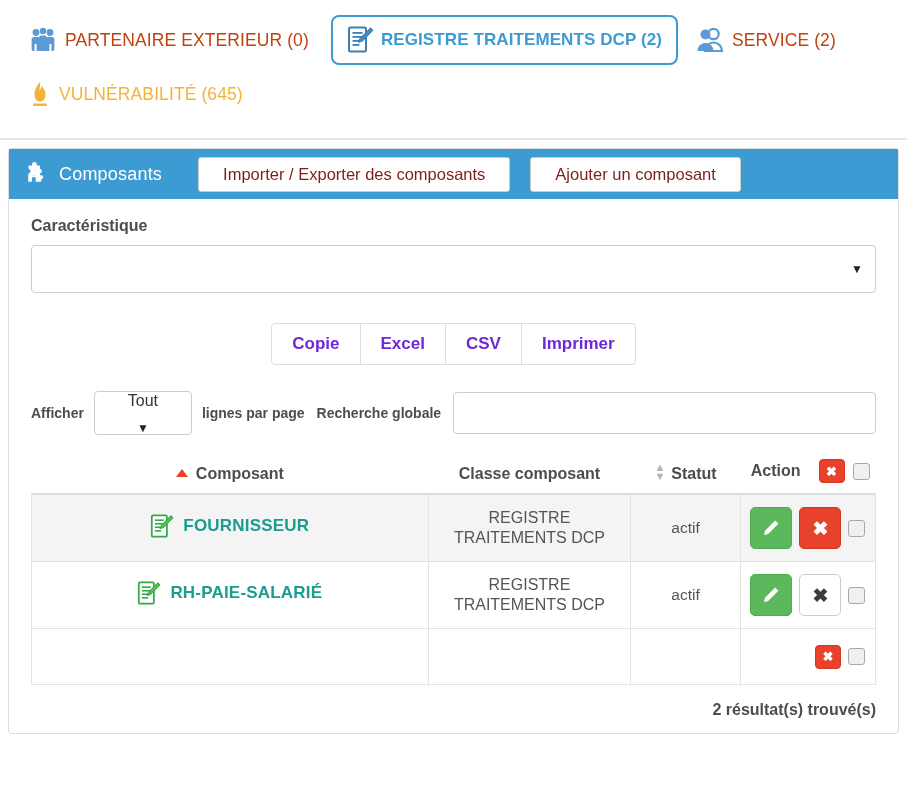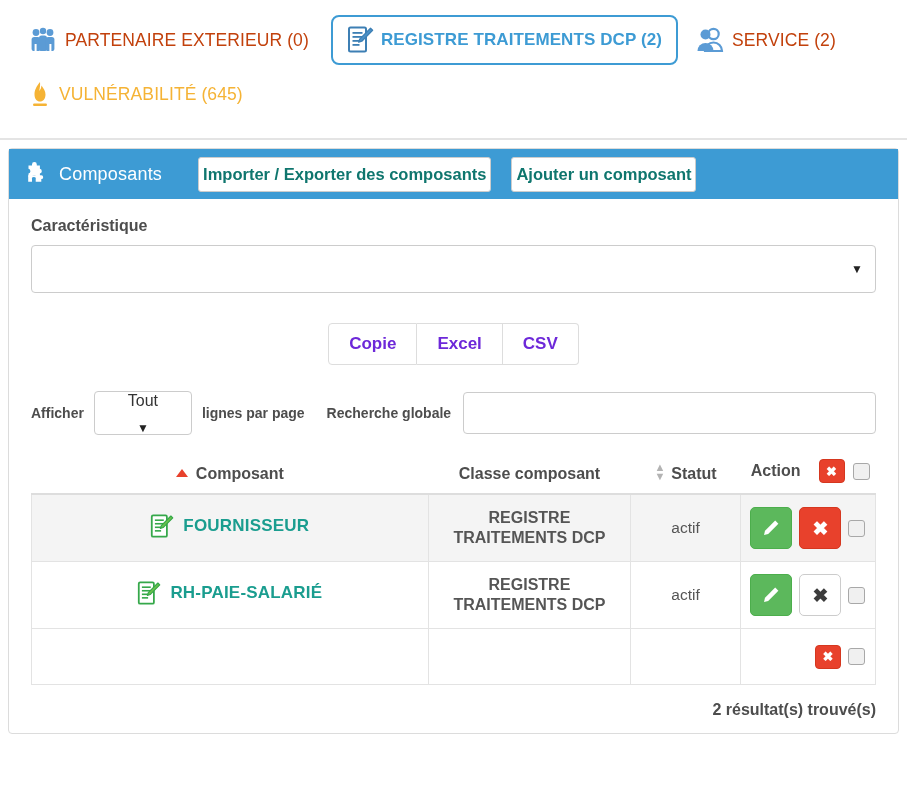--- a/index.html
+++ b/index.html
@@ -83,23 +83,23 @@
     font-size: 18px;
     letter-spacing: .2px;
     margin-right: 24px;
   }
   .head-btn {
     background: #fff;
     border: 1px solid #ccc;
     border-radius: 3px;
     font-family: "Liberation Sans", sans-serif;
     font-size: 16.5px;
-    font-weight: bold;
-    color: #0f766e;
-    padding: 7px 4px;
+    font-weight: normal;
+    color: #7f1d1d;
+    padding: 7px 24px;
     cursor: pointer;
     white-space: nowrap;
   }
   .head-btn + .head-btn { margin-left: 8px; }
 
   .panel-body { padding: 18px 22px 14px 22px; }
 
   .field-label {
     font-size: 16px;
     font-weight: bold;
@@ -169,21 +169,21 @@
     justify-content: space-between;
     padding: 0 10px;
     font-size: 16px;
     color: #333;
     cursor: pointer;
     flex-direction: column;
   }
   .search-wrap {
     display: flex;
     align-items: center;
-    margin-left: 22px;
+    margin-left: 12px;
     flex: 1;
   }
   .search-input {
     flex: 1;
     margin-left: 12px;
     height: 42px;
     border: 1px solid #ccc;
     border-radius: 4px;
     background: #fff;
     font-family: "Liberation Sans", sans-serif;
@@ -259,21 +259,21 @@
     display: inline-flex;
     align-items: center;
     gap: 9px;
     color: #1a9d8f;
     font-weight: bold;
     font-size: 17px;
     letter-spacing: .2px;
     cursor: pointer;
   }
   td.classe-cell {
-    font-weight: bold;
+    font-weight: normal;
     color: #4d4d4d;
     line-height: 1.25;
     font-size: 16px;
   }
   td.statut-cell { font-size: 15.5px; color: #555; }
   td.action-cell { padding: 8px 6px; }
 
   .act-wrap {
     display: flex;
     align-items: center;
@@ -415,20 +415,21 @@
     <div class="select-box">
       <span class="selval"></span>
       <span class="caret">▼</span>
     </div>
 
     <div class="btn-group-wrap">
       <div class="btn-group">
         <button>Copie</button>
         <button>Excel</button>
         <button>CSV</button>
+        <button>Imprimer</button>
       </div>
     </div>
 
     <div class="controls">
       <span class="ctl-text">Afficher</span>
       <div class="len-select">
         <span>Tout</span>
         <span class="caret">▼</span>
       </div>
       <span class="ctl-text">lignes par page</span>

